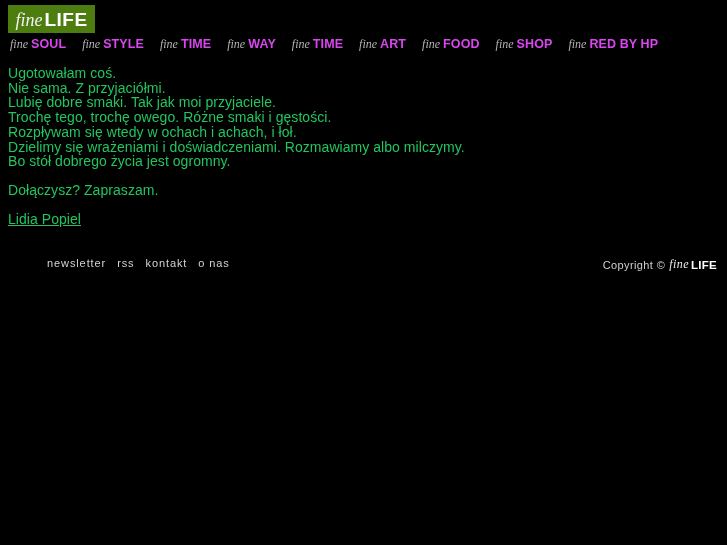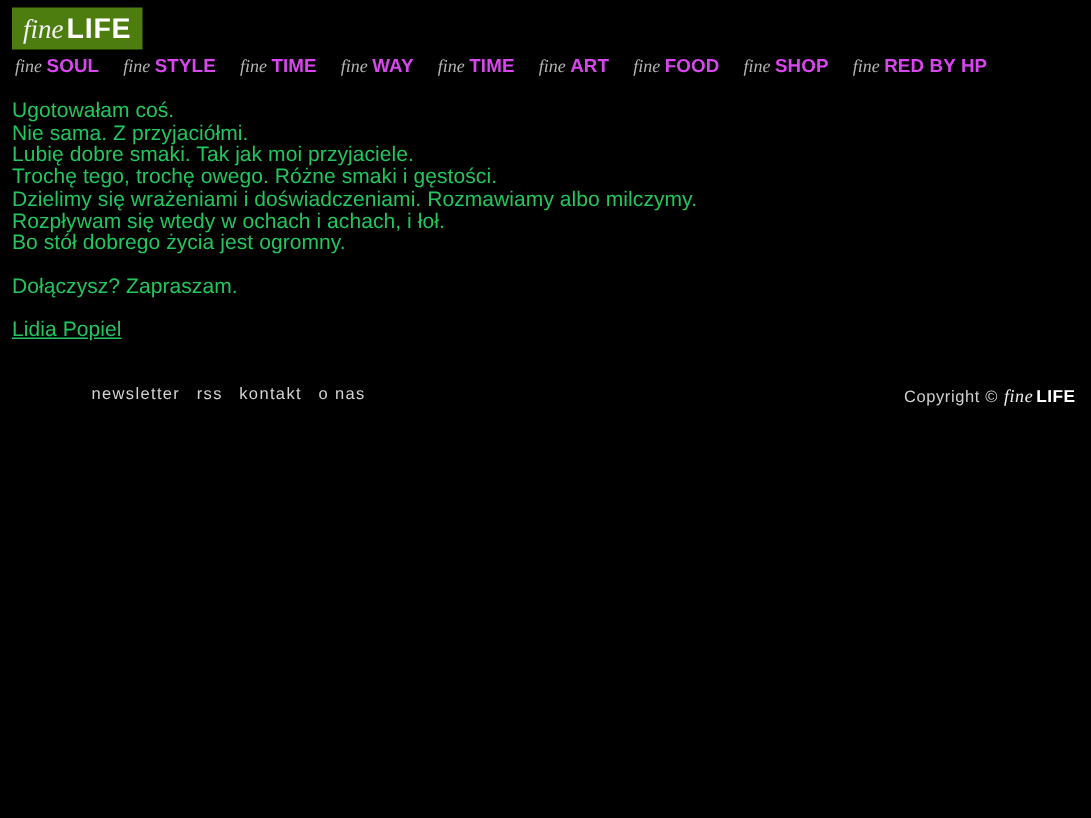--- a/index.html
+++ b/index.html
@@ -101,21 +101,21 @@
   
   .footer {
     position: absolute;
     left: 0;
     top: 257px;
     width: 727px;
     height: 16px;
   }
   .footer-links {
     position: absolute;
-    left: 23px;
+    left: 9px;
     top: 0;
     display: flex;
     align-items: baseline;
     white-space: nowrap;
     padding-left: 38px;
   }
   .footer-link {
     font-size: 11px;
     color: #d3d3d3;
     letter-spacing: 0.9px;
@@ -198,22 +198,22 @@
     <span class="nav-word">RED BY HP</span>
   </a>
 </nav>
 
 <div class="article">
   <p>
     <span class="ln">Ugotowałam coś.</span>
     <span class="ln">Nie sama. Z przyjaciółmi.</span>
     <span class="ln">Lubię dobre smaki. Tak jak moi przyjaciele.</span>
     <span class="ln">Trochę tego, trochę owego. Różne smaki i gęstości.</span>
+    <span class="ln">Rozpływam się wtedy w ochach i achach, i łoł.</span>
     <span class="ln">Dzielimy się wrażeniami i doświadczeniami. Rozmawiamy albo milczymy.</span>
-    <span class="ln">Rozpływam się wtedy w ochach i achach, i łoł.</span>
     <span class="ln">Bo stół dobrego życia jest ogromny.</span>
   </p>
   <p>
     <span class="ln">Dołączysz? Zapraszam.</span>
   </p>
   <p>
     <span class="ln">Lidia Popiel</span>
   </p>
 </div>
 

